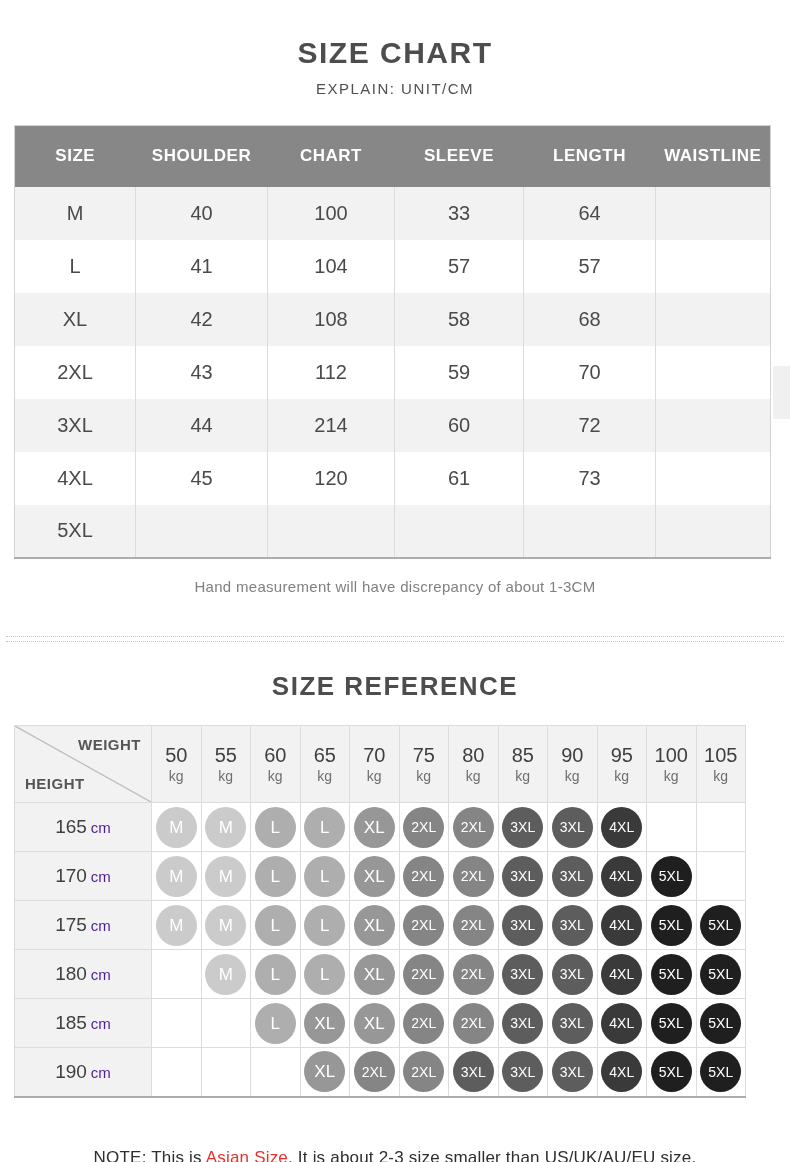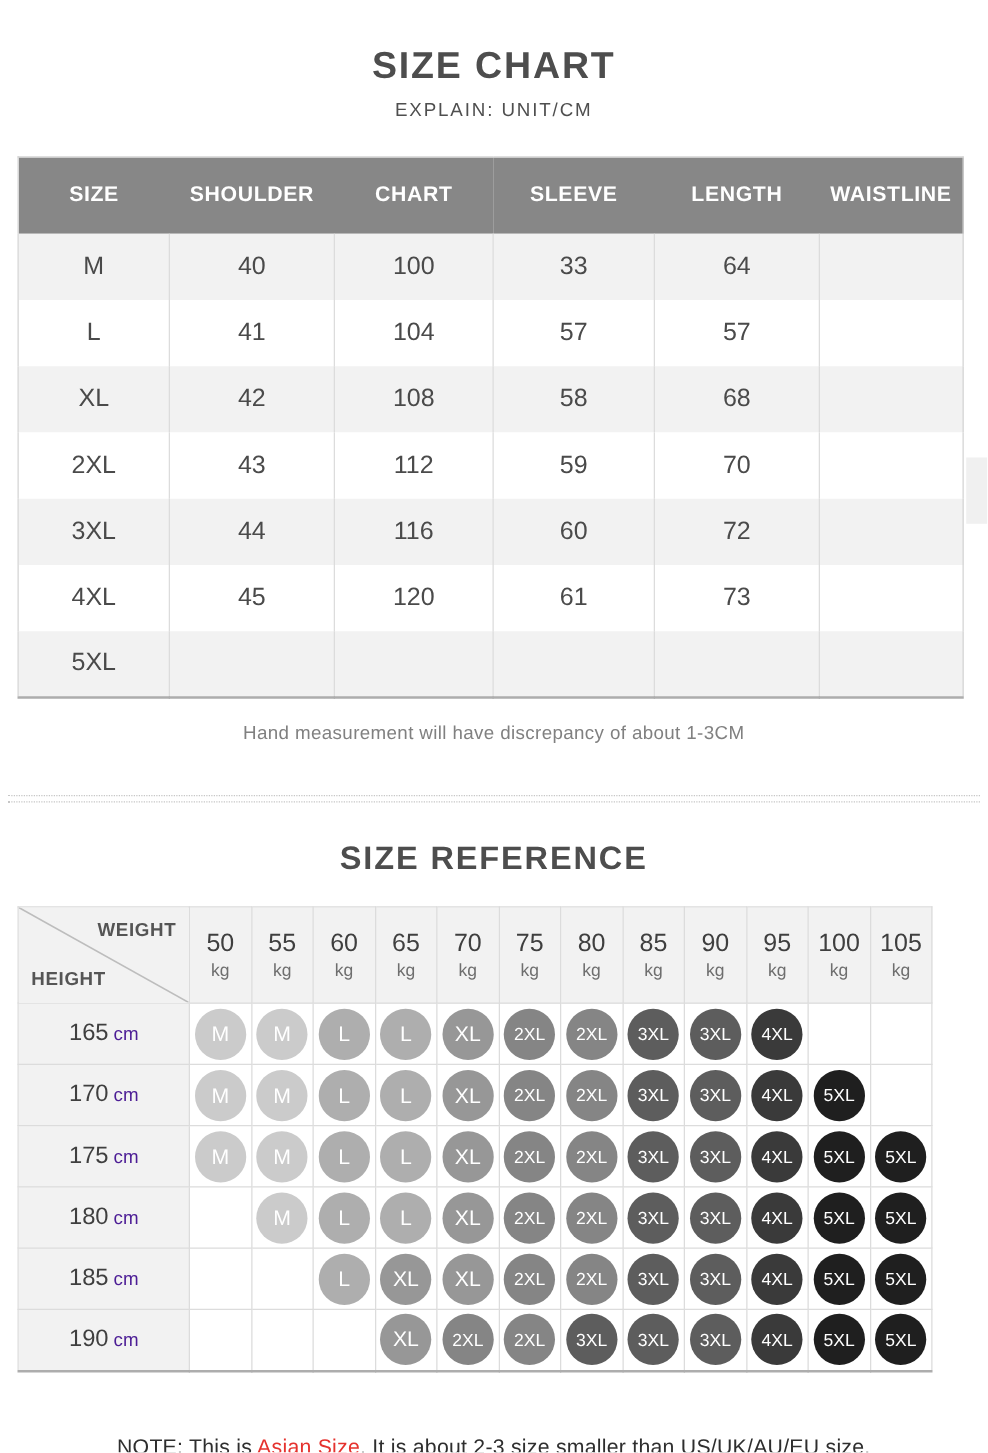--- a/index.html
+++ b/index.html
@@ -123,21 +123,21 @@
           <td>2XL</td>
           <td>43</td>
           <td>112</td>
           <td>59</td>
           <td>70</td>
           <td></td>
         </tr>
         <tr>
           <td>3XL</td>
           <td>44</td>
-          <td>116</td>
+          <td>214</td>
           <td>60</td>
           <td>72</td>
           <td></td>
         </tr>
         <tr>
           <td>4XL</td>
           <td>45</td>
           <td>120</td>
           <td>61</td>
           <td>73</td>

